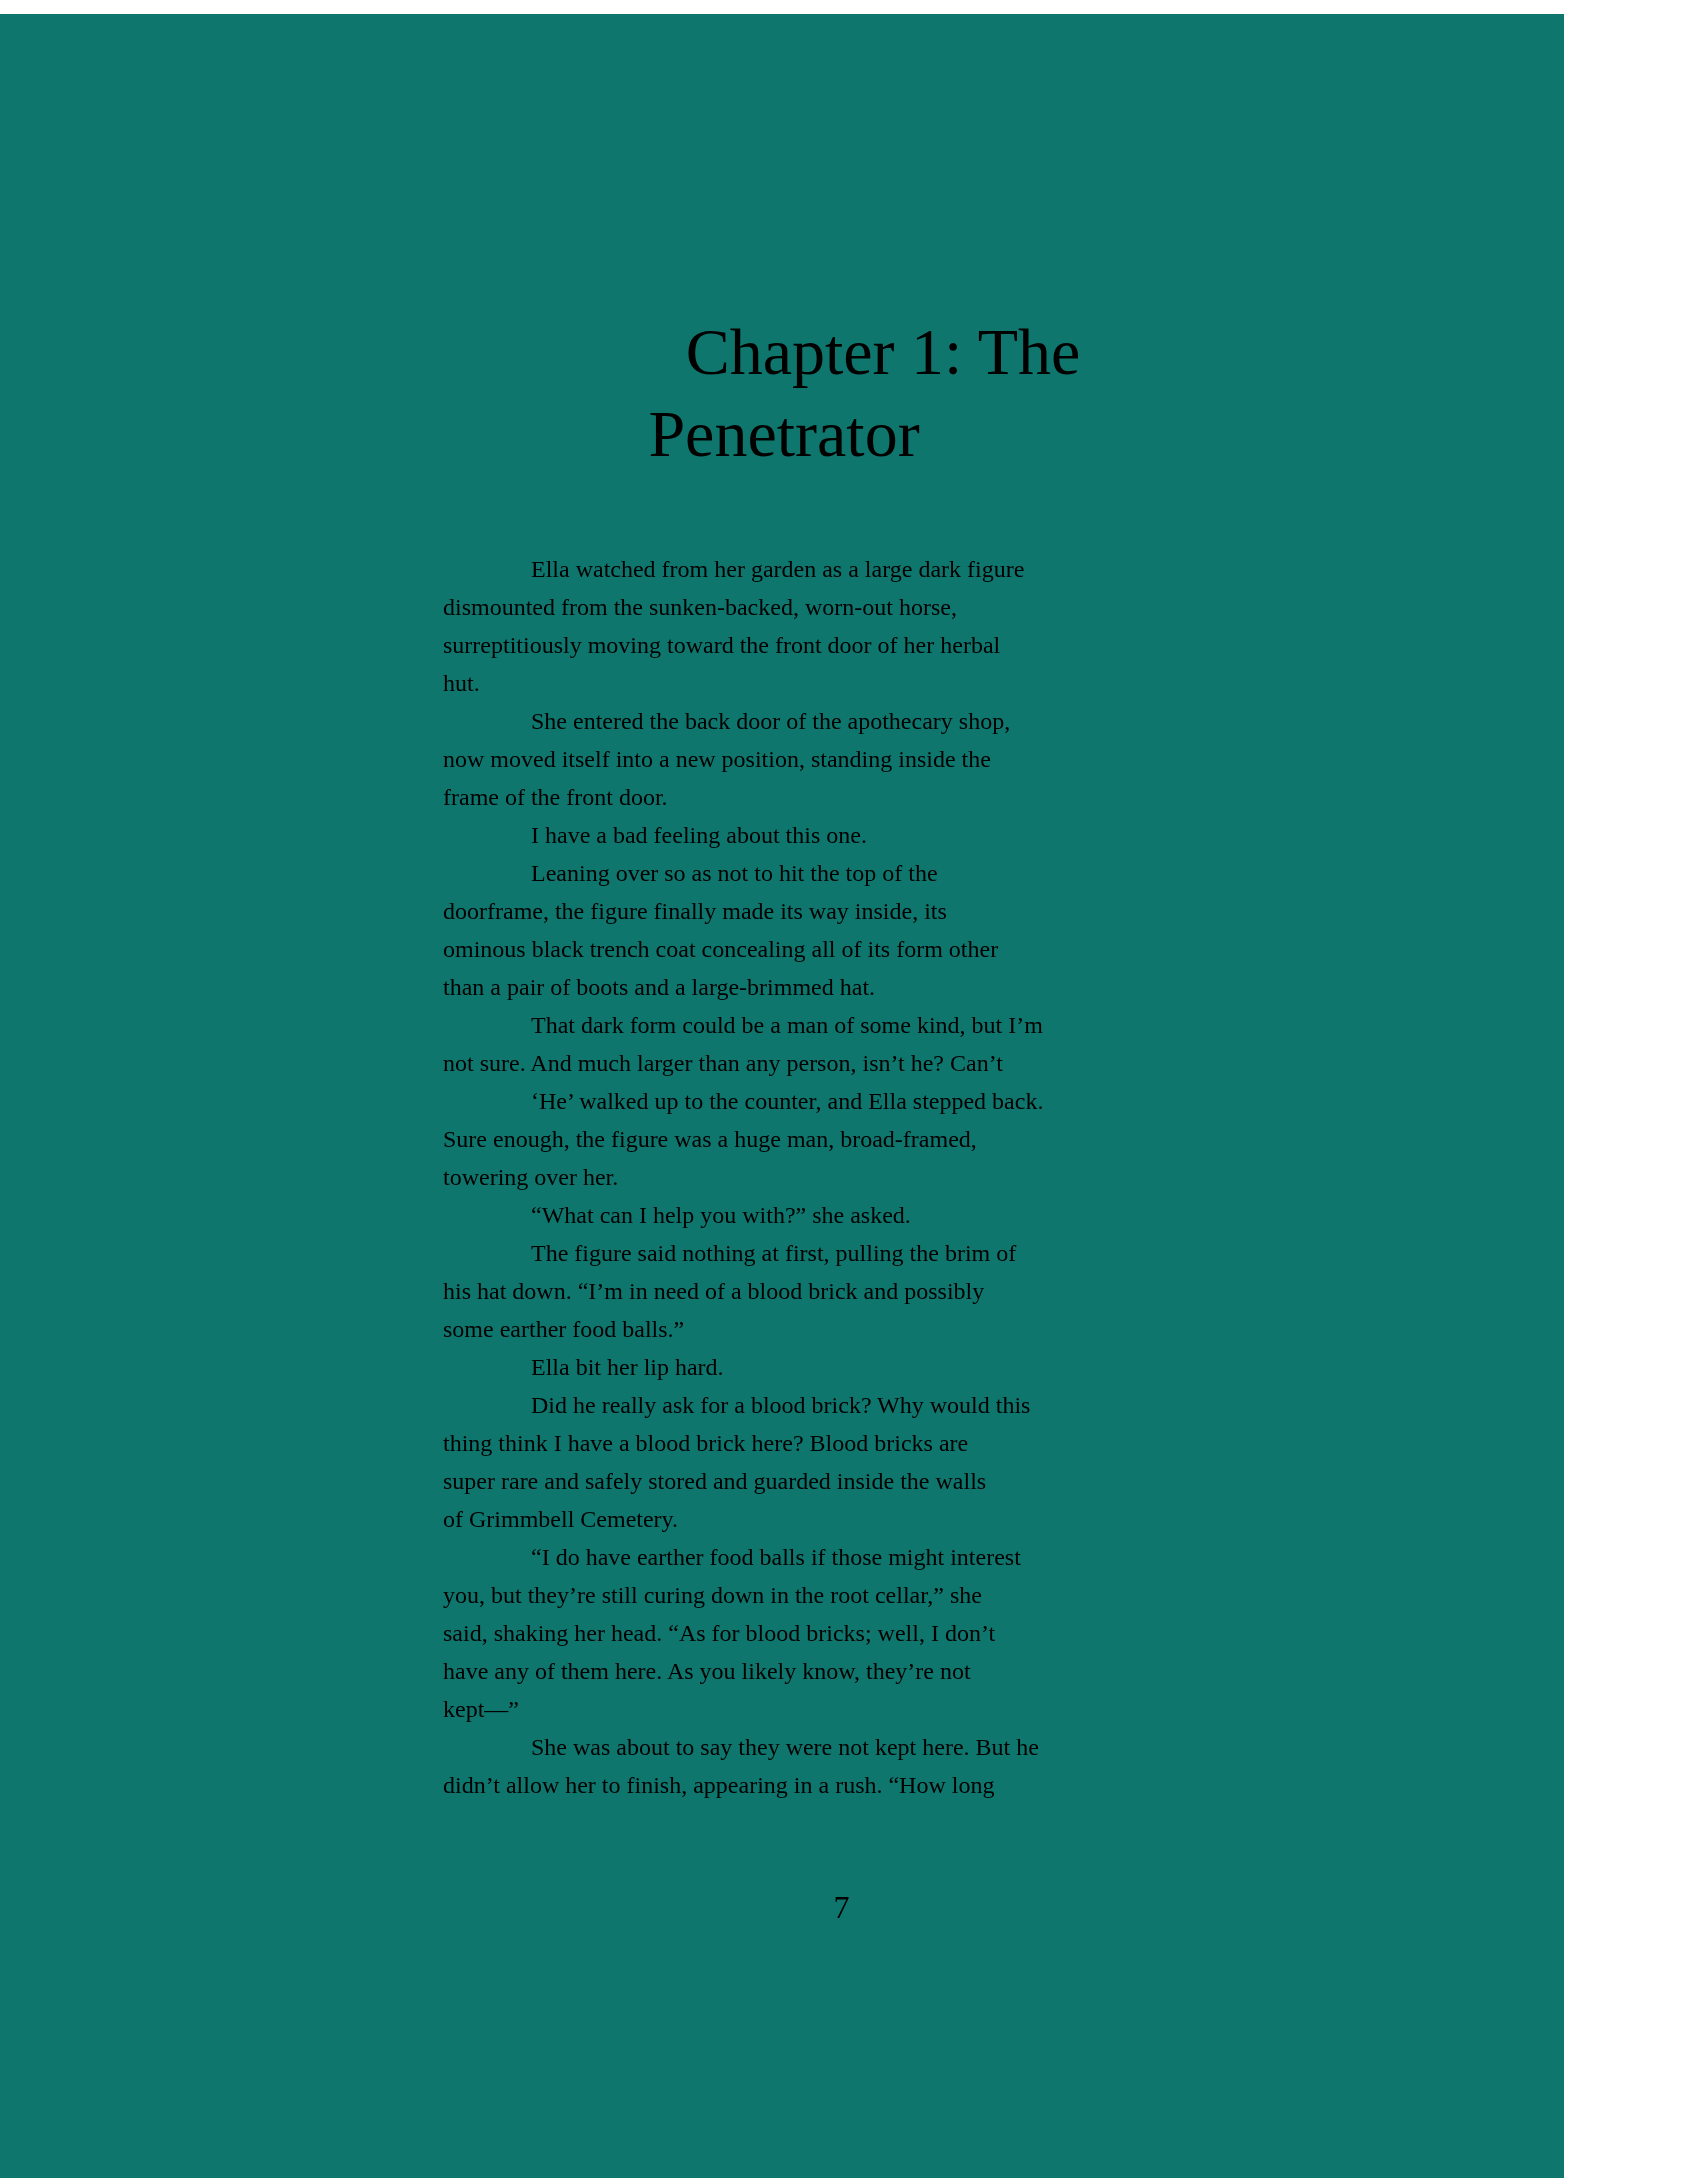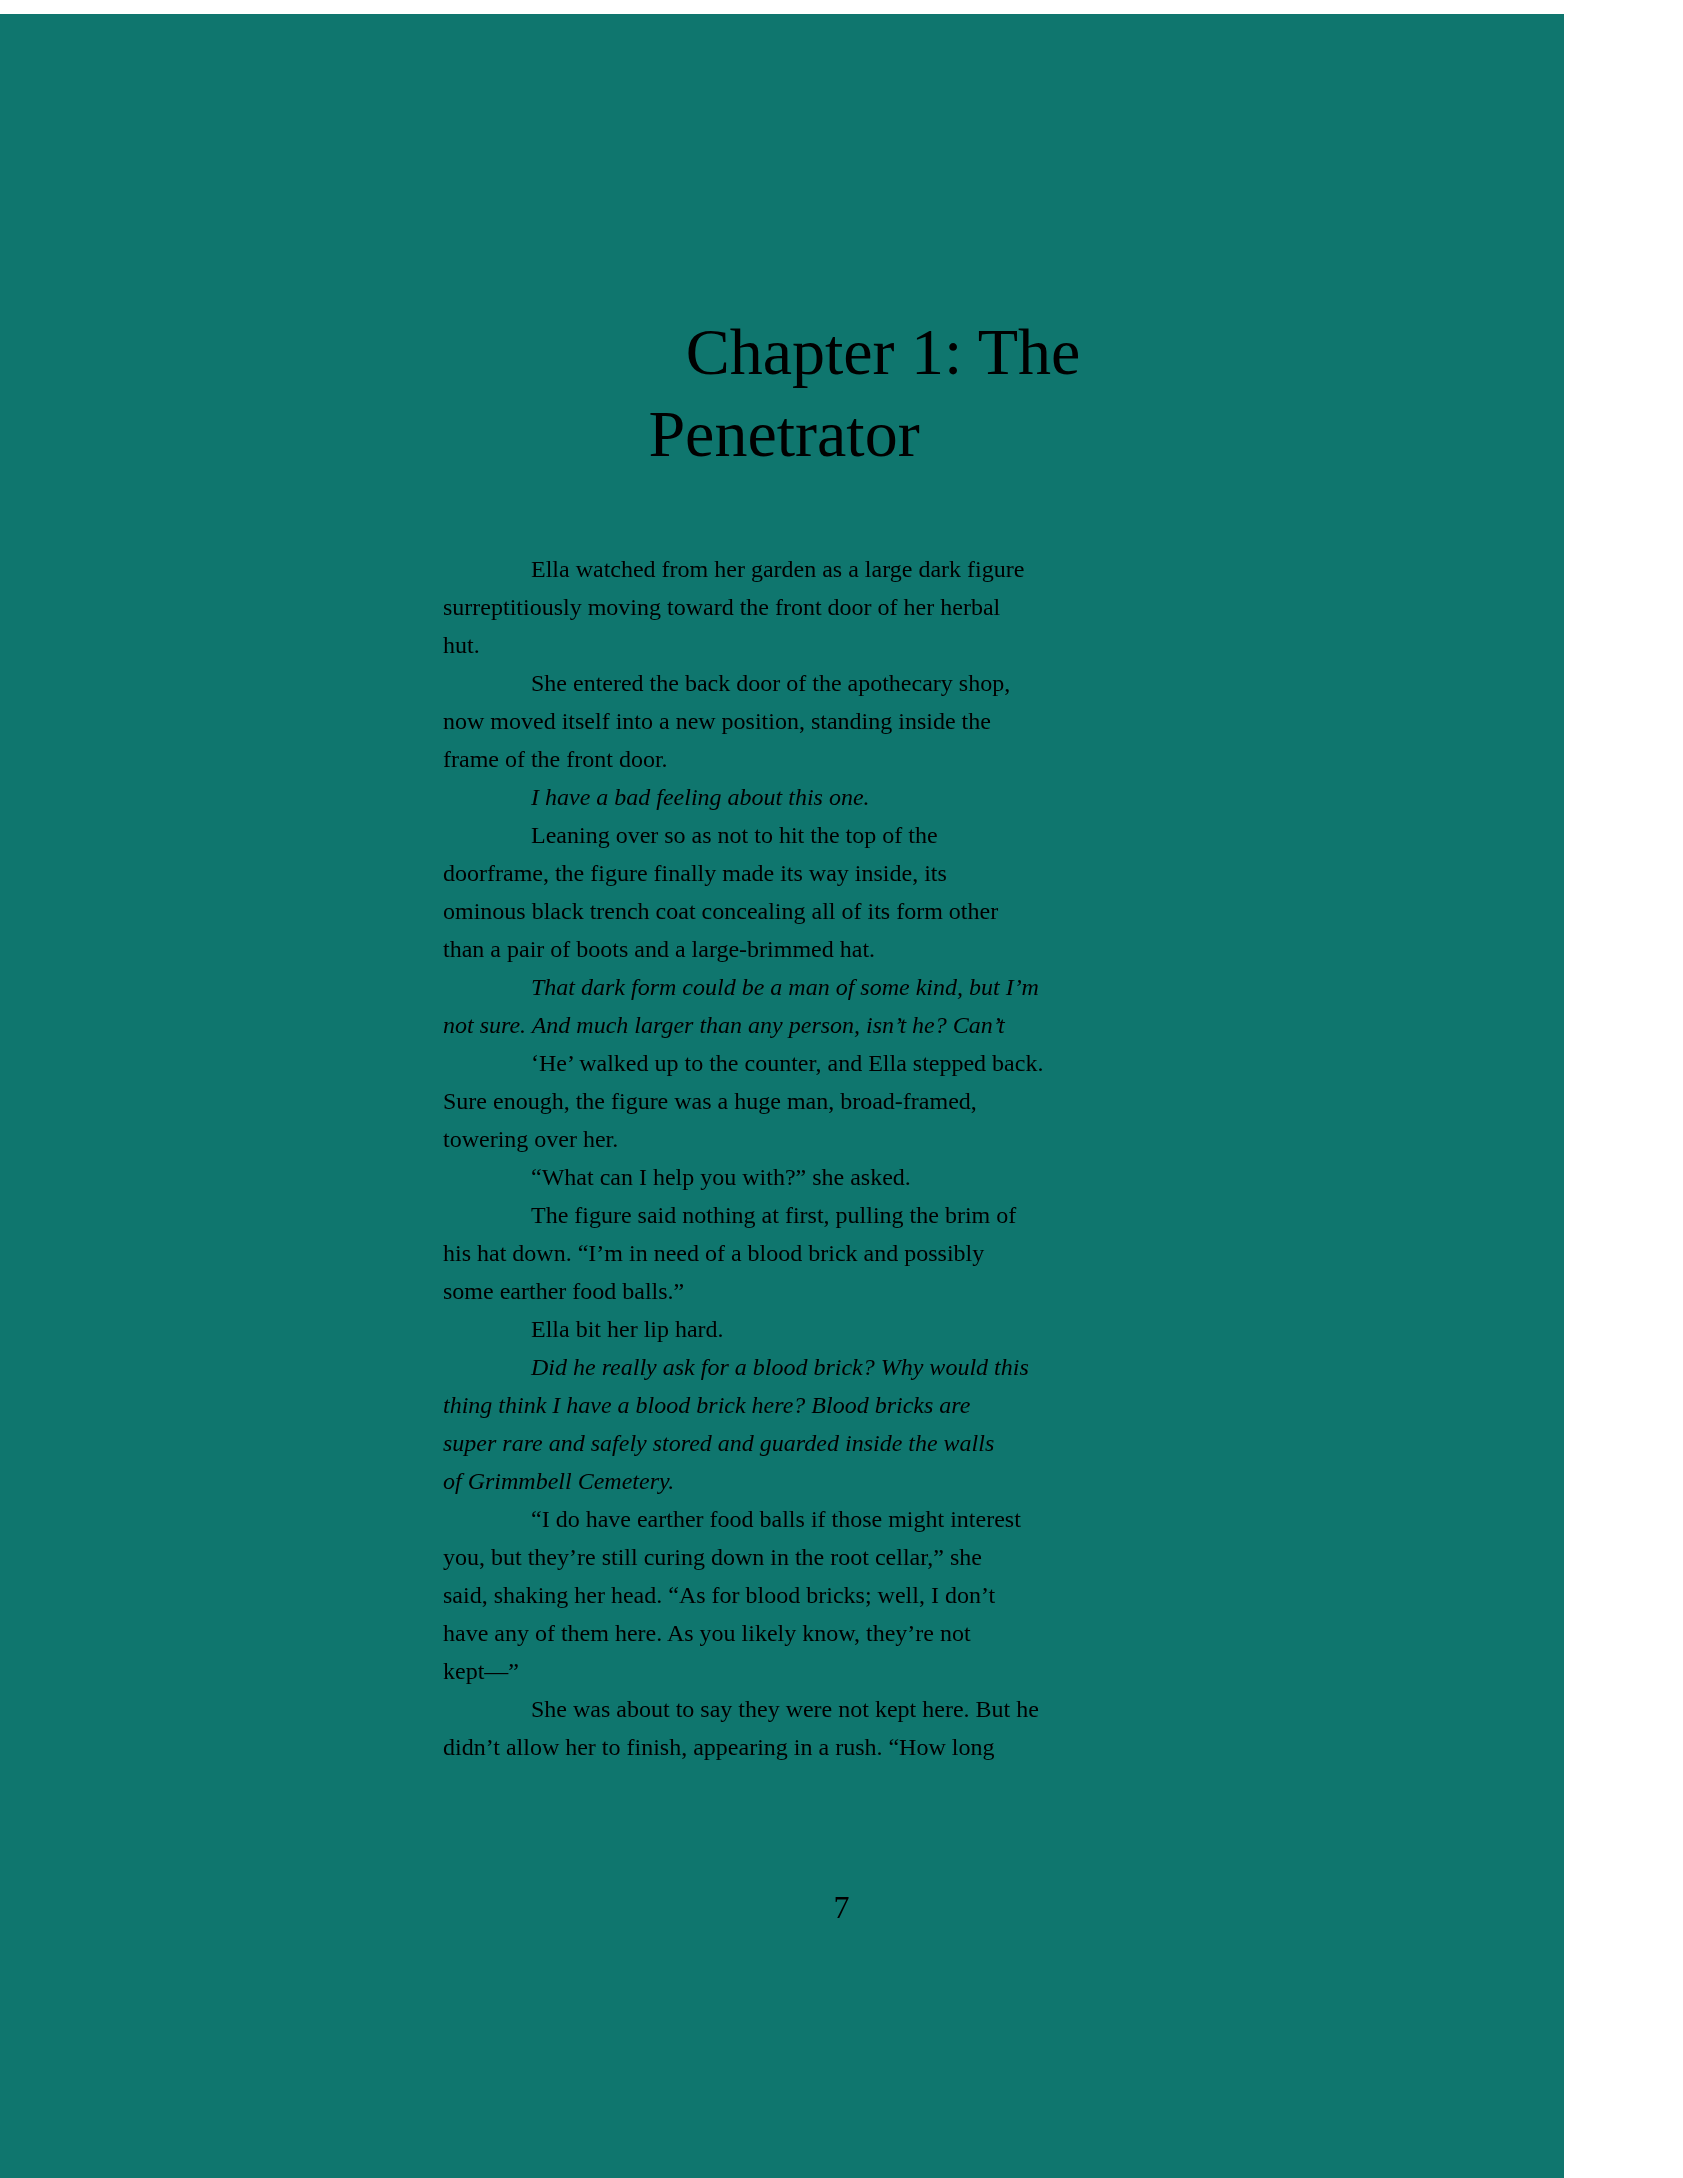--- a/index.html
+++ b/index.html
@@ -49,21 +49,21 @@
       line-height: 38px;
     }
     .line {
       display: block;
       white-space: nowrap;
       height: 38px;
     }
     .line.indent {
       padding-left: 88px;
     }
-    .it { font-style: italic; }
+    .it { }
     .page-number {
       position: absolute;
       left: 0;
       width: 1683px;
       top: 1874px;
       text-align: center;
       font-size: 32px;
       line-height: 38px;
       margin-left: 0;
     }
@@ -72,20 +72,21 @@
 <body>
 
 <div class="page">
   <h1 class="chapter-title">
     <span class="title-line l1">Chapter 1: The</span>
     <span class="title-line l2">Penetrator</span>
   </h1>
 
   <div class="body-text" id="body-text">
       <div class="line indent"><span>Ella watched from her garden as a large dark figure</span></div>
+      <div class="line"><span>dismounted from the sunken-backed, worn-out horse,</span></div>
       <div class="line"><span>surreptitiously moving toward the front door of her herbal</span></div>
       <div class="line"><span>hut.</span></div>
       <div class="line indent"><span>She entered the back door of the apothecary shop,</span></div>
       <div class="line"><span>now moved itself into a new position, standing inside the</span></div>
       <div class="line"><span>frame of the front door.</span></div>
       <div class="line indent"><span class="it">I have a bad feeling about this one.</span></div>
       <div class="line indent"><span>Leaning over so as not to hit the top of the</span></div>
       <div class="line"><span>doorframe, the figure finally made its way inside, its</span></div>
       <div class="line"><span>ominous black trench coat concealing all of its form other</span></div>
       <div class="line"><span>than a pair of boots and a large-brimmed hat.</span></div>

